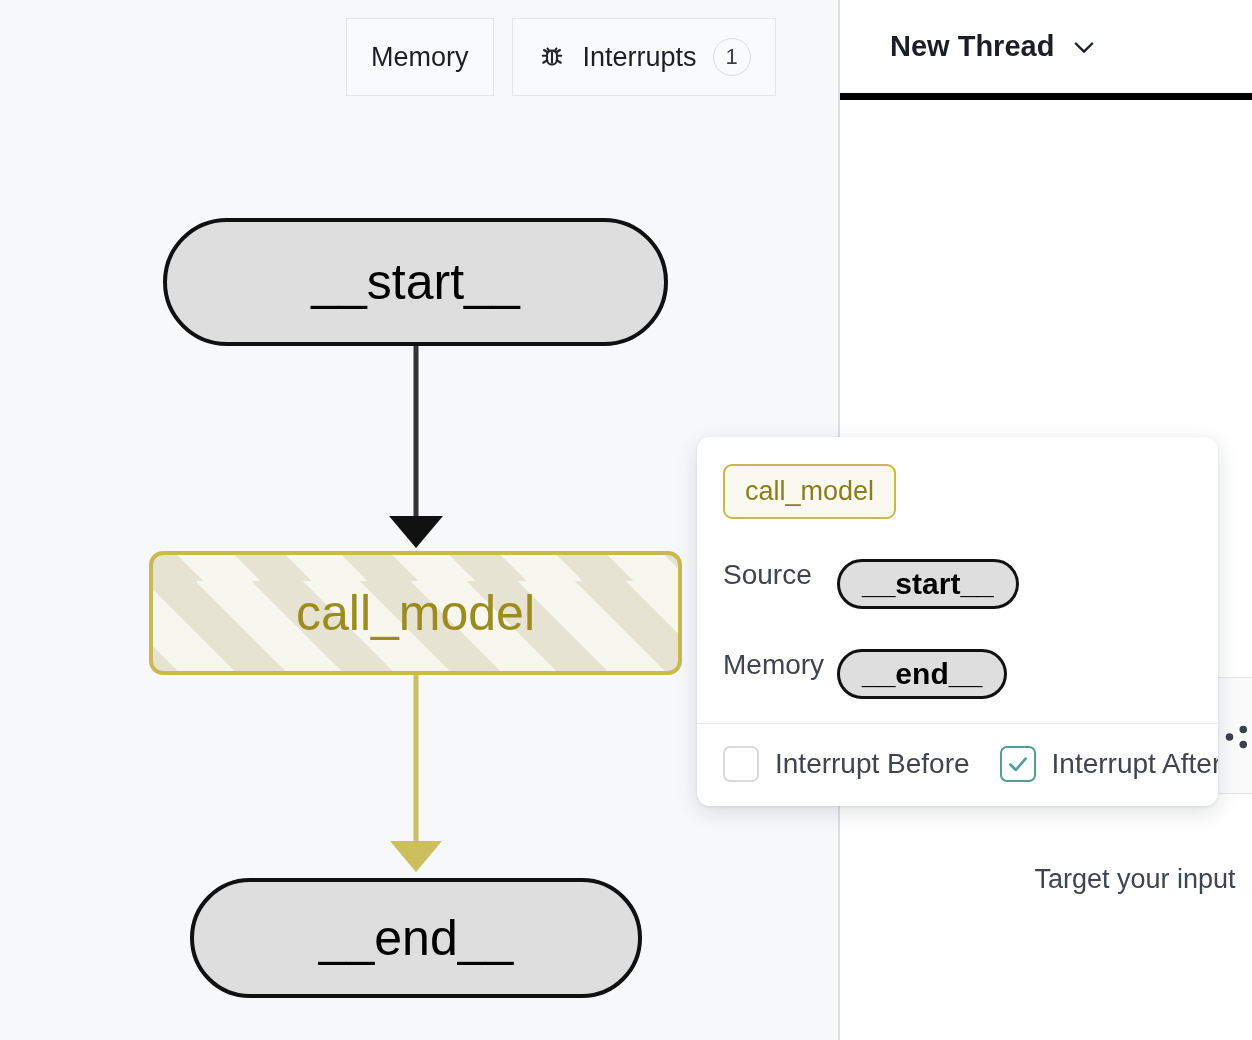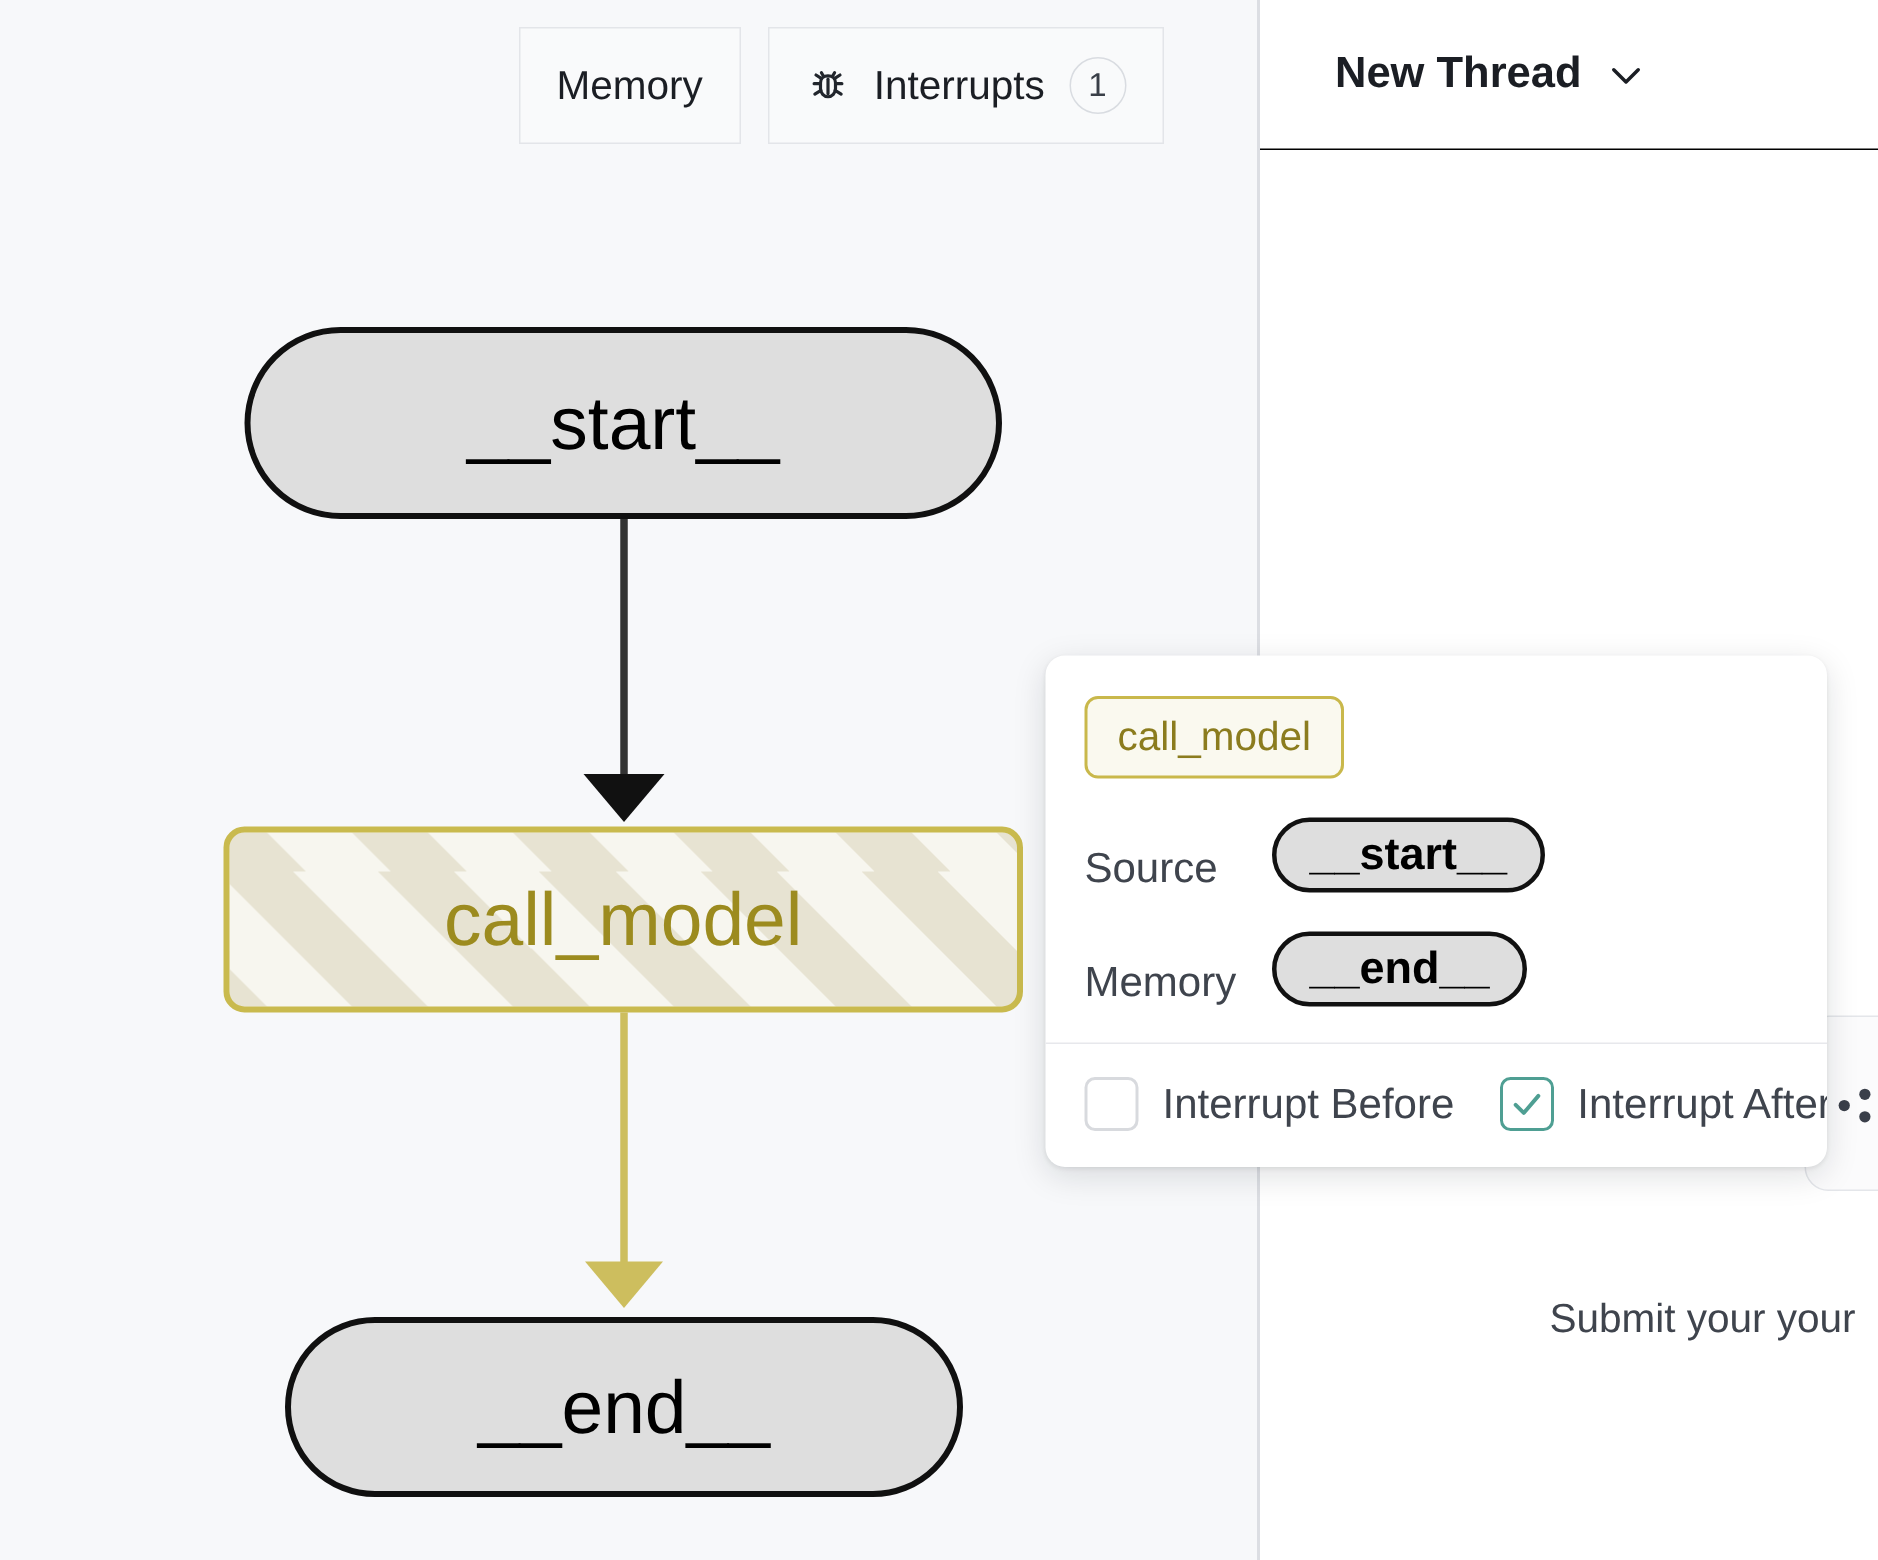--- a/index.html
+++ b/index.html
@@ -169,23 +169,23 @@
     align-items: center;
     padding: 10px 20px;
     border: 2px solid #c9b84b;
     background: #faf9ef;
     border-radius: 9px;
     color: #8b7c1e;
     font-size: 27px;
   }
   .kv-row {
     display: flex;
-    align-items: flex-end;
-    gap: 33px;
-    margin-top: 26px;
+    align-items: flex-start;
+    gap: 22px;
+    margin-top: 40px;
   }
   .kv-label {
     width: 92px;
     font-size: 28px;
     color: #3f444d;
   }
   .pill {
     display: inline-flex;
     align-items: center;
     justify-content: center;
@@ -242,21 +242,21 @@
     height: 1040px;
     background: #ffffff;
     overflow: hidden;
   }
   .thread-header {
     position: absolute;
     left: 0;
     top: 0;
     width: 412px;
     height: 100px;
-    border-bottom: 1px solid #000000;
+    border-bottom: 7px solid #000000;
     display: flex;
     align-items: center;
     padding-left: 50px;
     box-sizing: border-box;
     gap: 16px;
   }
   .thread-title {
     font-size: 29px;
     font-weight: bold;
     color: #1b1e24;
@@ -372,21 +372,21 @@
       <span class="float-card-icon">
         <svg viewBox="0 0 24 24" width="30" height="30" fill="#3a3f4a">
           <circle cx="17" cy="6" r="3"></circle>
           <circle cx="17" cy="18" r="3"></circle>
           <circle cx="6" cy="12" r="3"></circle>
         </svg>
       </span>
     </div>
 
     <div class="empty-state">
-      <div class="empty-sub">Submit your your</div>
+      <div class="empty-sub">Target your input</div>
     </div>
   </div>
 
   <div class="popup">
     <div class="popup-body">
       <div class="chip">call_model</div>
 
       <div class="kv-row">
         <span class="kv-label">Source</span>
         <span class="pill">__start__</span>

